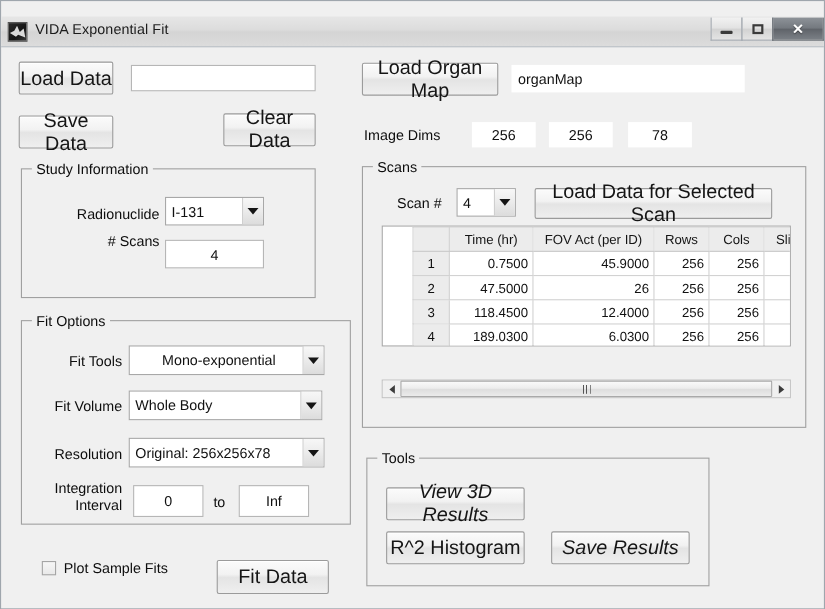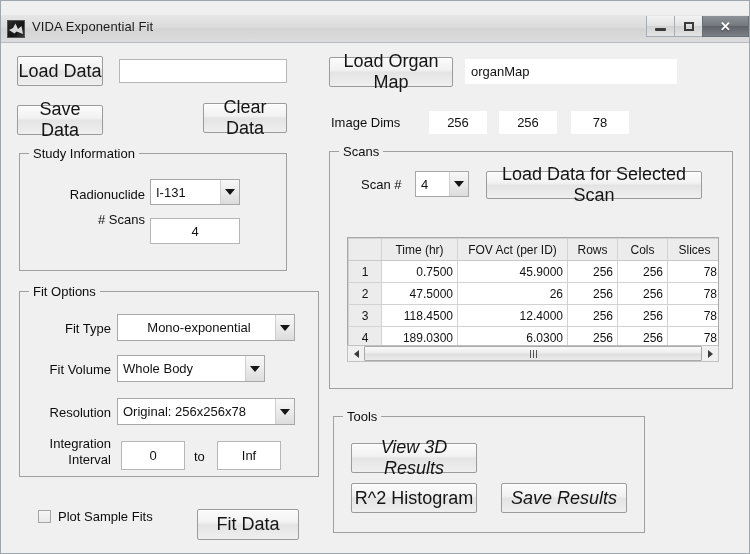--- a/index.html
+++ b/index.html
@@ -358,30 +358,30 @@
       </div>
   </div>
 
   <div class="lbl right" style="left:28px; top:211px; width:116px;"># Scans</div>
   <div class="txt center" style="left:149px; top:217px; width:90px; height:26px;">4</div>
 
   <div class="group" style="left:18px; top:290px; width:300px; height:186px;">
     <div class="gtitle">Fit Options</div>
   </div>
 
-  <div class="lbl right" style="left:24px; top:320px; width:86px;">Fit Type</div>
+  <div class="lbl right" style="left:24px; top:320px; width:86px;">Fit Tools</div>
   <div class="combo" style="left:116px; top:313px; width:178px; height:27px;text-align:center;">
     <div class="cval">Mono-exponential</div>
     <div class="carrow">
         <div class="tri-down"></div>
       </div>
   </div>
 
   <div class="lbl right" style="left:24px; top:361px; width:86px;">Fit Volume</div>
-  <div class="combo" style="left:116px; top:354px; width:148px; height:27px;">
+  <div class="combo" style="left:116px; top:354px; width:176px; height:27px;">
     <div class="cval">Whole Body</div>
     <div class="carrow">
         <div class="tri-down"></div>
       </div>
   </div>
 
   <div class="lbl right" style="left:24px; top:404px; width:86px;">Resolution</div>
   <div class="combo" style="left:116px; top:397px; width:178px; height:27px;">
     <div class="cval">Original: 256x256x78</div>
     <div class="carrow">
@@ -406,21 +406,21 @@
 
   <div class="lbl" style="left:360px; top:176px;">Scan #</div>
   <div class="combo" style="left:414px; top:170px; width:54px; height:26px;">
     <div class="cval">4</div>
     <div class="carrow">
         <div class="tri-down"></div>
       </div>
   </div>
   <div class="btn" style="left:485px; top:170px; width:216px; height:28px;">Load Data for Selected Scan</div>
 
-  <div class="tablewrap" style="left:346px; top:236px; width:372px; height:110px;">
+  <div class="tablewrap" style="left:346px; top:204px; width:372px; height:110px;padding-left:27px;">
     <table class="grid">
       <colgroup>
         <col class="col-idx">
           <col class="col-time">
           <col class="col-fov">
         <col class="col-rows">
           <col class="col-cols">
           <col class="col-slices">
       </colgroup>
       <thead>

